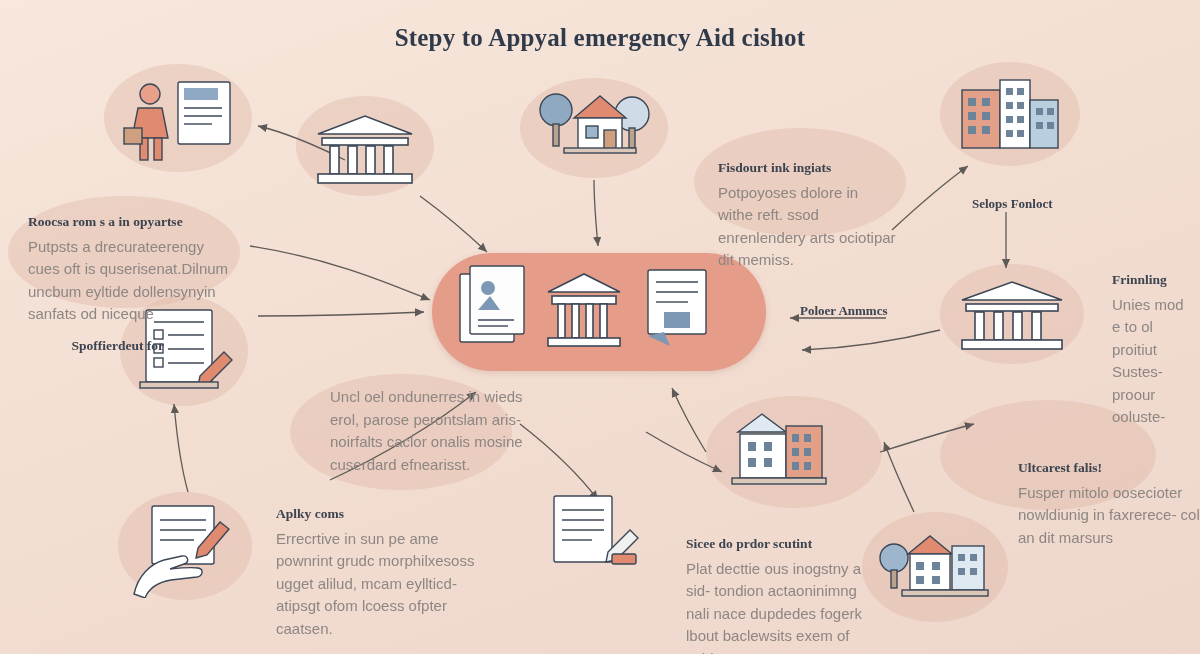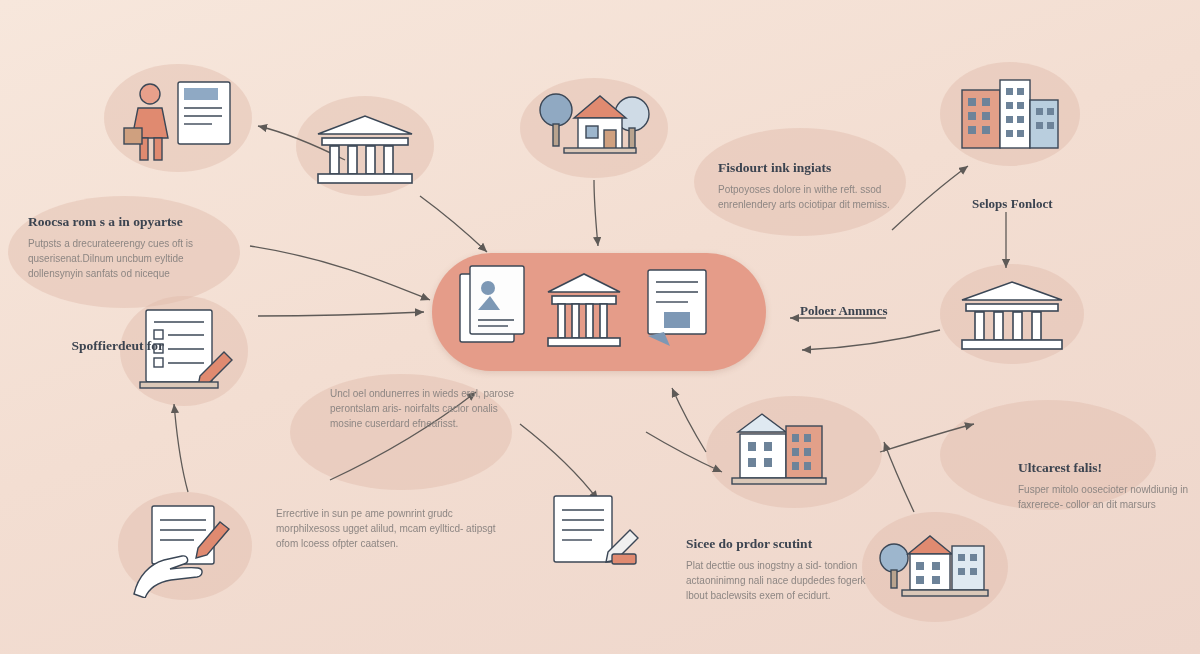--- a/index.html
+++ b/index.html
@@ -54,21 +54,21 @@
   }
   .node-text .heading {
     font-family: "Liberation Serif", serif;
     font-weight: bold;
     font-size: 13.5px;
     color: #3c4450;
     margin-bottom: 5px;
     line-height: 1.25;
   }
   .node-text .body {
-    font-size: 10px;
+    font-size: 15px;
     line-height: 1.5;
     color: #8d8683;
   }
   .label-only {
     position: absolute;
     font-family: "Liberation Serif", serif;
     font-weight: bold;
     font-size: 13px;
     color: #3c4450;
   }
@@ -114,20 +114,21 @@
       <path d="M706,452 C690,426 680,406 672,388"></path>
       <path d="M880,452 C918,440 950,430 974,424"></path>
       <path d="M886,318 C860,318 830,318 790,318"></path>
       <path d="M892,230 C920,204 946,182 968,166"></path>
       <path d="M1006,212 C1006,236 1006,252 1006,268"></path>
       <path d="M940,330 C900,340 850,348 802,350"></path>
       <path d="M914,512 C900,482 890,458 884,442"></path>
     </g>
   </svg>
 
+  <div class="title">Stepy to Appyal emergency Aid cishot</div>
 
   <div class="center-card"></div>
   <svg class="icon" style="left:452px;top:262px;" width="300" height="100" viewBox="0 0 300 100">
     <g stroke="#3b4756" fill="#ffffff" stroke-width="1.4">
       <rect x="8" y="12" width="54" height="68" rx="2"></rect>
       <rect x="18" y="4" width="54" height="68" rx="2" fill="#fdfdfd"></rect>
       <circle cx="36" cy="26" r="7" fill="#7d98b5" stroke="none"></circle>
       <path d="M26,48 l12,-14 l10,14 z" fill="#7d98b5" stroke="none"></path>
       <line x1="26" y1="58" x2="62" y2="58"></line>
       <line x1="26" y1="64" x2="56" y2="64"></line>
@@ -313,20 +314,21 @@
   <div class="node-text" style="left:28px;top:214px;width:206px;">
     <div class="heading">Roocsa rom s a in opyartse</div>
     <div class="body">Putpsts a drecurateerengy cues oft is quserisenat.Dilnum uncbum eyltide dollensynyin sanfats od niceque</div>
   </div>
 
   <div class="node-text" style="left:28px;top:338px;width:136px;text-align:right;">
     <div class="heading">Spoffierdeut for</div>
   </div>
 
   <div class="node-text" style="left:276px;top:506px;width:222px;">
+    <div class="heading">Aplky coms</div>
     <div class="body">Errecrtive in sun pe ame pownrint grudc morphilxesoss ugget alilud, mcam eyllticd- atipsgt ofom lcoess ofpter caatsen.</div>
   </div>
 
   <div class="node-text" style="left:330px;top:386px;width:196px;">
     <div class="body">Uncl oel ondunerres in wieds erol, parose perontslam aris- noirfalts caclor onalis mosine cuserdard efnearisst.</div>
   </div>
 
 
   <div class="node-text" style="left:686px;top:536px;width:188px;">
     <div class="heading">Sicee do prdor scutint</div>
@@ -341,19 +343,23 @@
   <div class="label-only" style="left:972px;top:196px;text-align:center;">Selops Fonloct</div>
 
   <div class="label-only" style="left:800px;top:303px;">Poloer Anmmcs</div>
 
   <div class="node-text" style="left:1110px;top:272px;width:0px;">
   </div>
   <div class="node-text" style="left:1116px;top:272px;width:0;"></div>
   <div class="node-text" style="left:1116px;top:272px;width:0;"></div>
   <div class="node-text" style="left:1114px;top:272px;width:0;"></div>
   <div class="node-text" style="left:1112px;top:272px;width:0;"></div>
+  <div class="node-text" style="left:1112px;top:272px;width:84px;">
+    <div class="heading">Frinnling</div>
+    <div class="body">Unies mod e to ol proitiut Sustes- proour ooluste-</div>
+  </div>
 
   <div class="node-text" style="left:1018px;top:424px;width:200px;margin-top:36px;">
     <div class="heading">Ultcarest falis!</div>
     <div class="body">Fusper mitolo oosecioter nowldiunig in faxrerece- collor an dit marsurs</div>
   </div>
 
 </div>
 
 </body></html>

